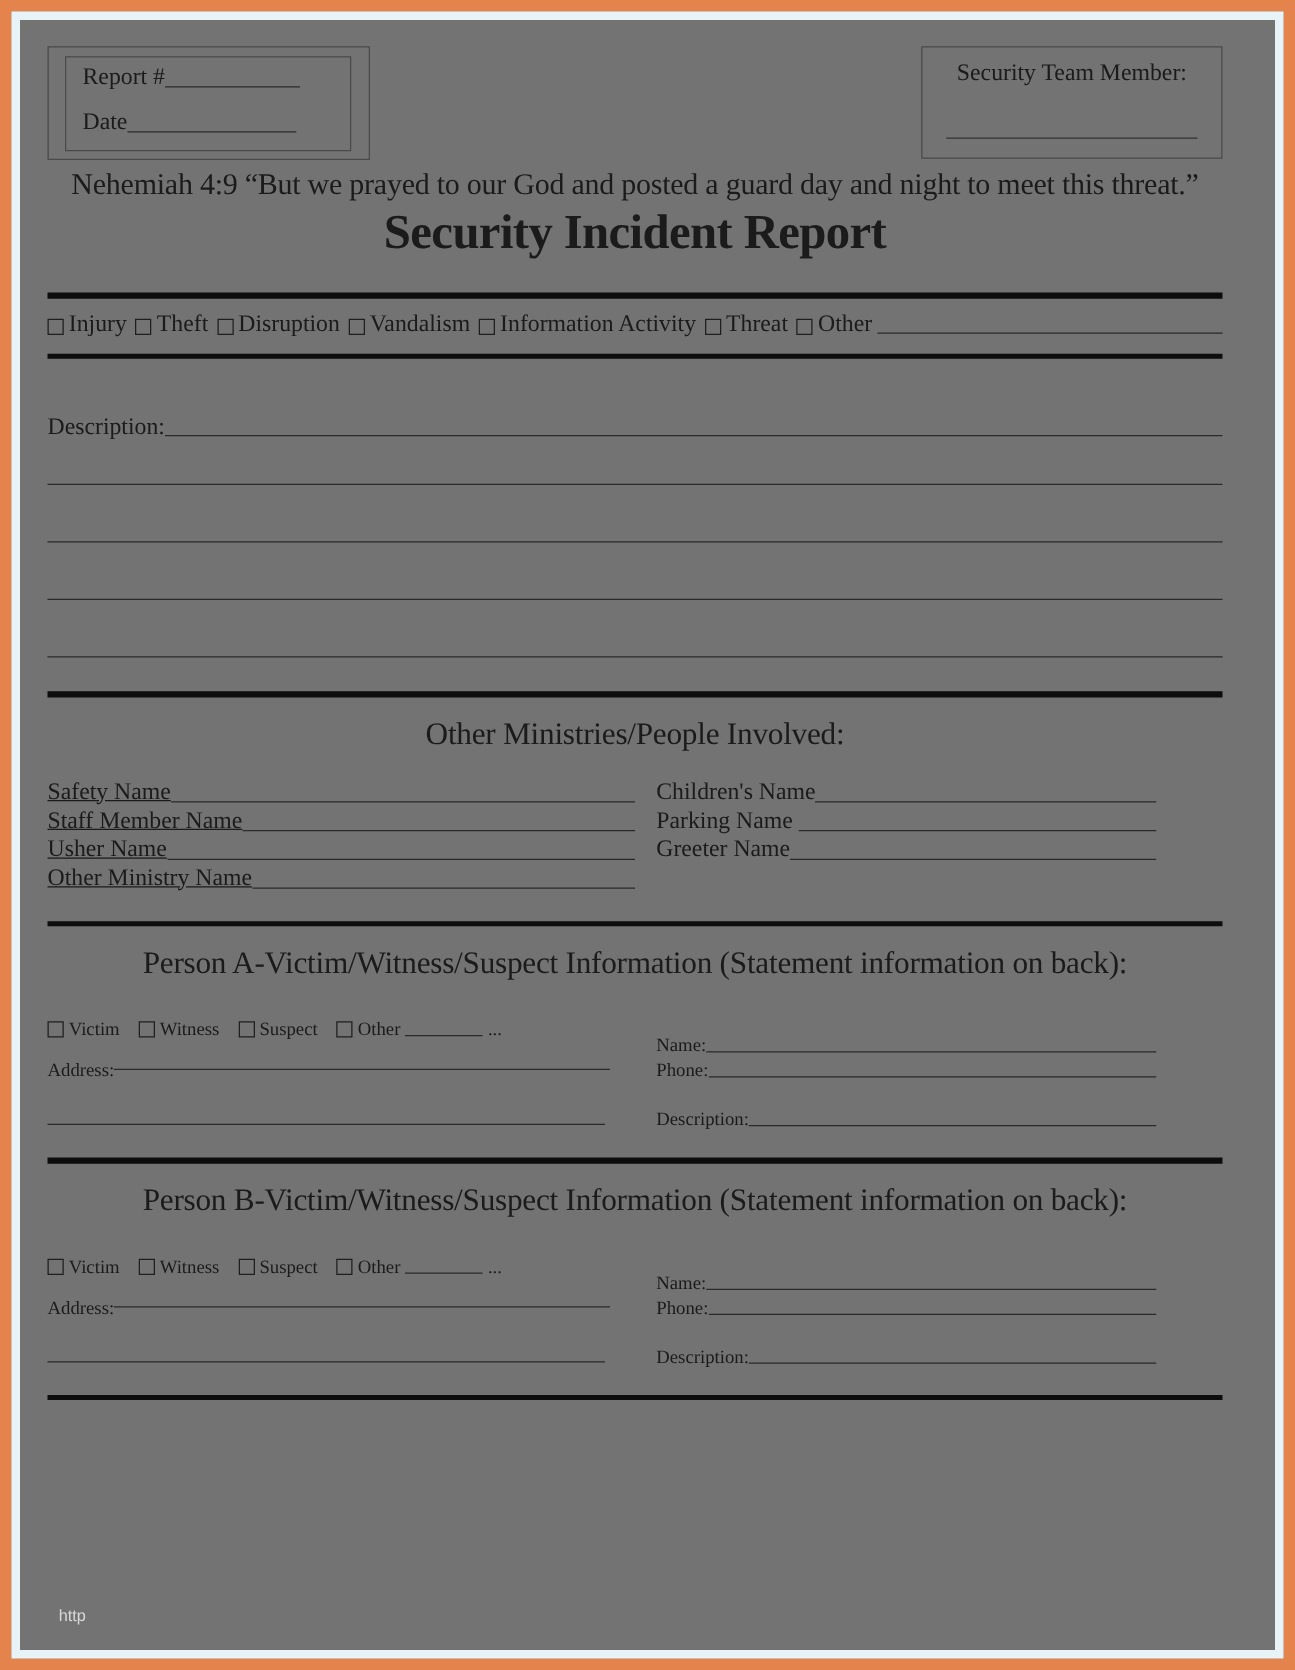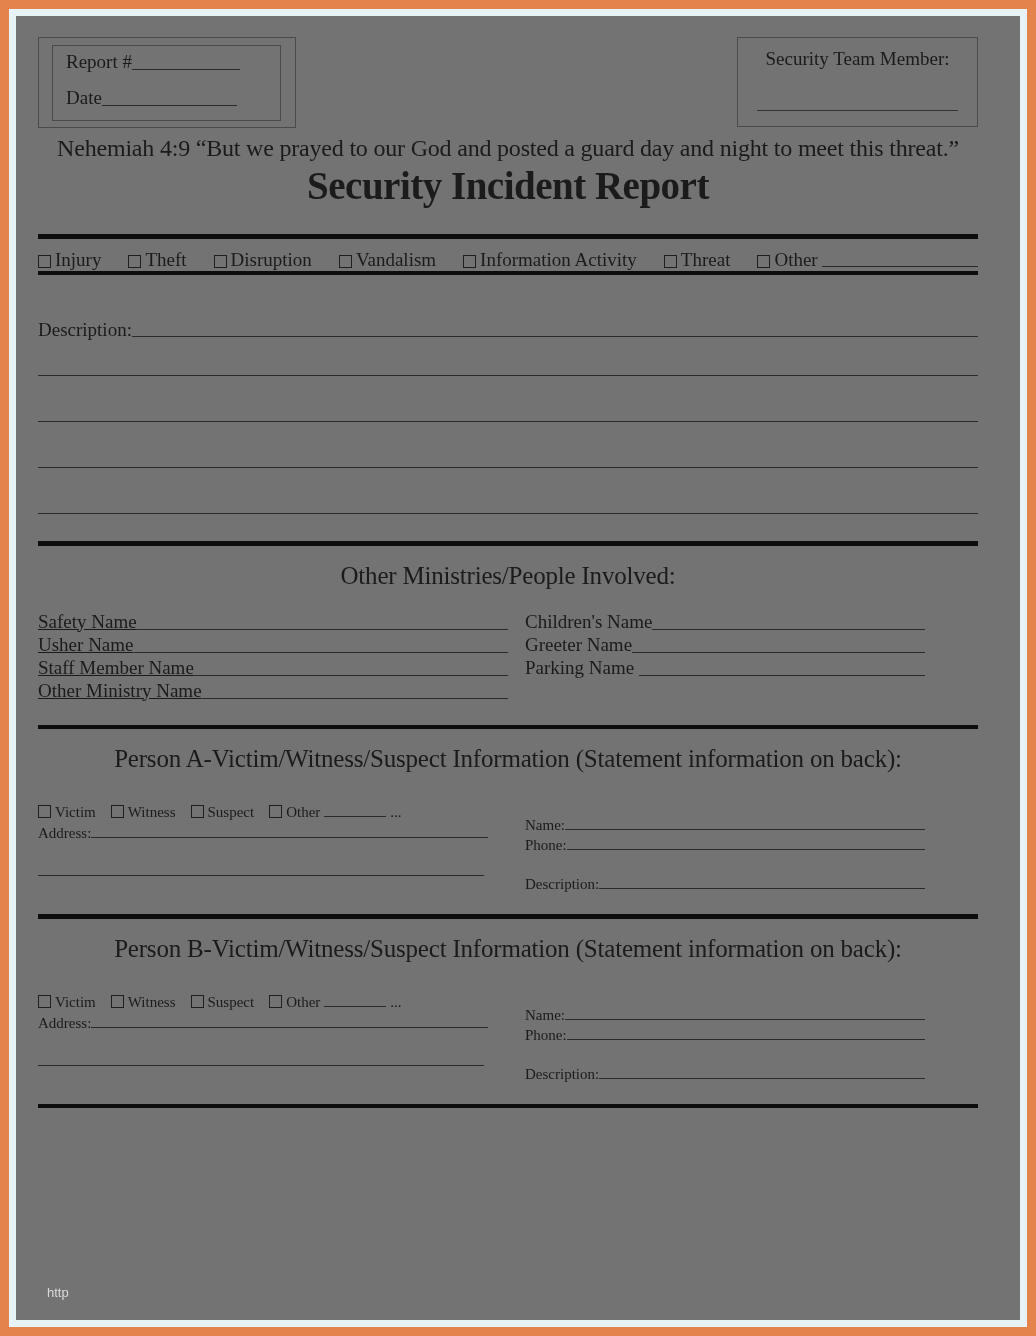--- a/index.html
+++ b/index.html
@@ -65,22 +65,22 @@
   
   .rule { height: 4.5px; background: #0d0d0d; }
   .r1 { margin-top: 12px; }
   .r3 { margin-top: 27px; }
   .r4 { margin-top: 23px; }
   .r5 { margin-top: 21px; }
   .r6 { margin-top: 21px; }
 
   
   .cb-row {
-    display: flex; align-items: flex-end; gap: 27px;
-    padding: 10px 0 0;
+    display: flex; align-items: flex-end; gap: 7px;
+    padding: 10px 0 12px;
     font-size: 19px;
   }
   .cb-item { display: inline-flex; align-items: flex-end; gap: 4px; white-space: nowrap; }
   .cbox {
     width: 13px; height: 13px;
     border: 1.6px solid #1f1f1f;
     display: inline-block; flex: none;
     margin-bottom: 3px;
     background: transparent;
   }
@@ -99,21 +99,21 @@
   .min-right { flex: 1; margin-left: 17px; padding-right: 53px; text-align: center; }
   .min-row { display: flex; align-items: flex-end; height: 23px; white-space: nowrap; }
   .min-row .fill-line { margin-bottom: 3px; }
 
   
   .person-cols { display: flex; font-size: 15px; }
   .p-left { width: 482px; flex: none; }
   .p-right { flex: 1; margin-left: 5px; padding-right: 53px; }
   .roles-row { display: flex; align-items: flex-end; gap: 15px; margin-top: 31px; }
   .role-other .short-line { width: 62px; border-bottom: 1.7px solid #2a2a2a; margin-bottom: 4px; display: inline-block; }
-  .addr-row { display: flex; align-items: flex-end; margin-top: 4px; }
+  .addr-row { display: flex; align-items: center; margin-top: 16px; }
   .addr-row .fill-line { margin-right: 32px; }
   .blank-row { border-bottom: 1.7px solid #2a2a2a; height: 1px; margin-top: 33px; margin-right: 36px; }
   .field-row { display: flex; align-items: flex-end; text-align: center; }
   .name-row  { margin-top: 44px; }
   .phone-row { margin-top: 3px; }
   .pdesc-row { margin-top: 22px; }
 
   
   .watermark {
     position: absolute; left: 38px; top: 1276px;
@@ -197,44 +197,44 @@
     <div class="rule r3"></div>
 
     <div class="sec-heading">Other Ministries/People Involved:</div>
     <div class="min-cols">
       <div class="min-left">
         <div class="min-row">
           <span>Safety Name</span>
           <span class="fill-line"></span>
         </div>
         <div class="min-row">
+          <span>Staff Member Name</span>
+          <span class="fill-line"></span>
+        </div>
+        <div class="min-row">
           <span>Usher Name</span>
           <span class="fill-line"></span>
         </div>
         <div class="min-row">
-          <span>Staff Member Name</span>
-          <span class="fill-line"></span>
-        </div>
-        <div class="min-row">
           <span>Other Ministry Name</span>
           <span class="fill-line"></span>
         </div>
       </div>
       <div class="min-right">
         <div class="min-row">
           <span>Children's Name</span>
-          <span class="fill-line"></span>
-        </div>
-        <div class="min-row">
-          <span>Greeter Name</span>
           <span class="fill-line"></span>
         </div>
         <div class="min-row">
           <span>Parking Name</span>
           <span class="fill-line" style="margin-left:5px;"></span>
+        </div>
+        <div class="min-row">
+          <span>Greeter Name</span>
+          <span class="fill-line"></span>
         </div>
       </div>
     </div>
 
     <div class="rule r4"></div>
 
     <section>
       <div class="sec-heading">Person A-Victim/Witness/Suspect Information (Statement information on back):</div>
       <div class="person-cols">
         <div class="p-left">

